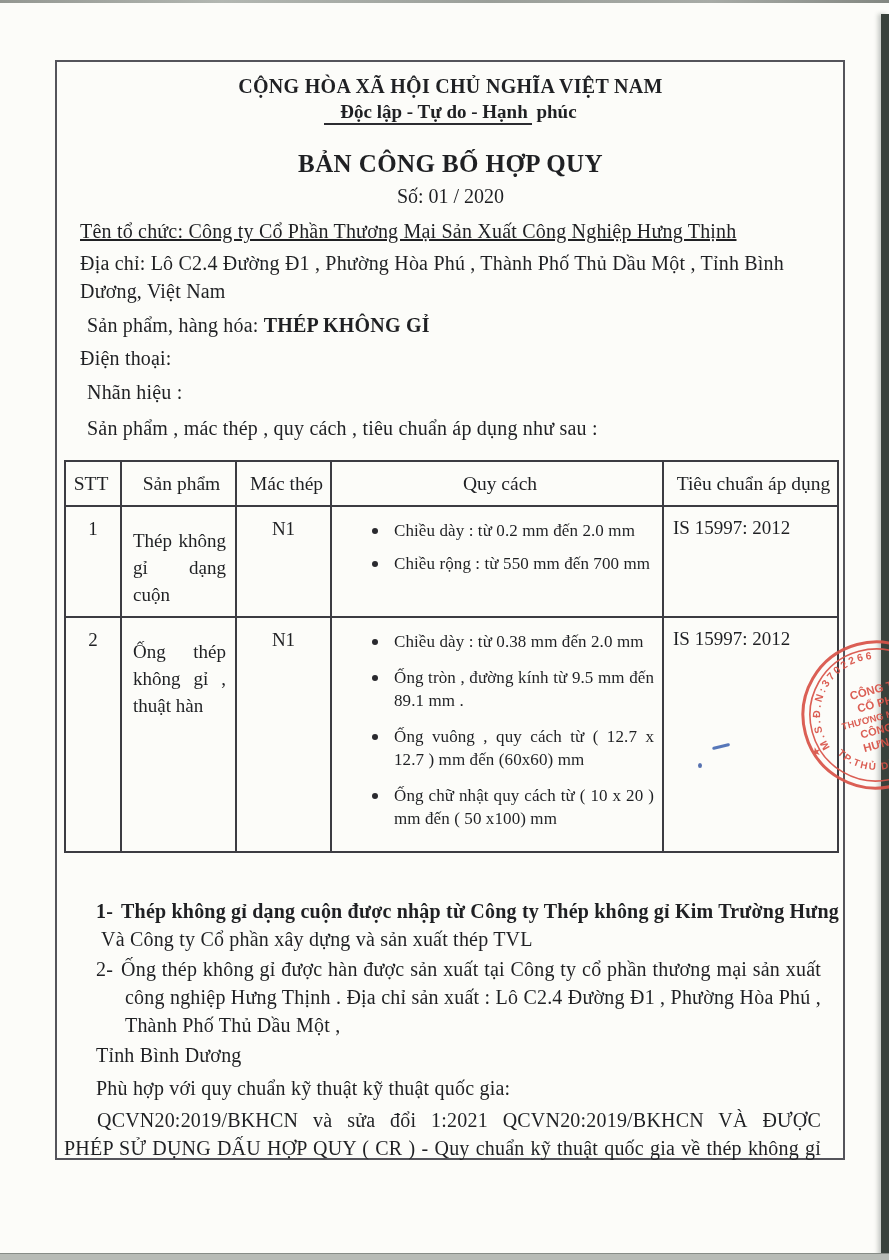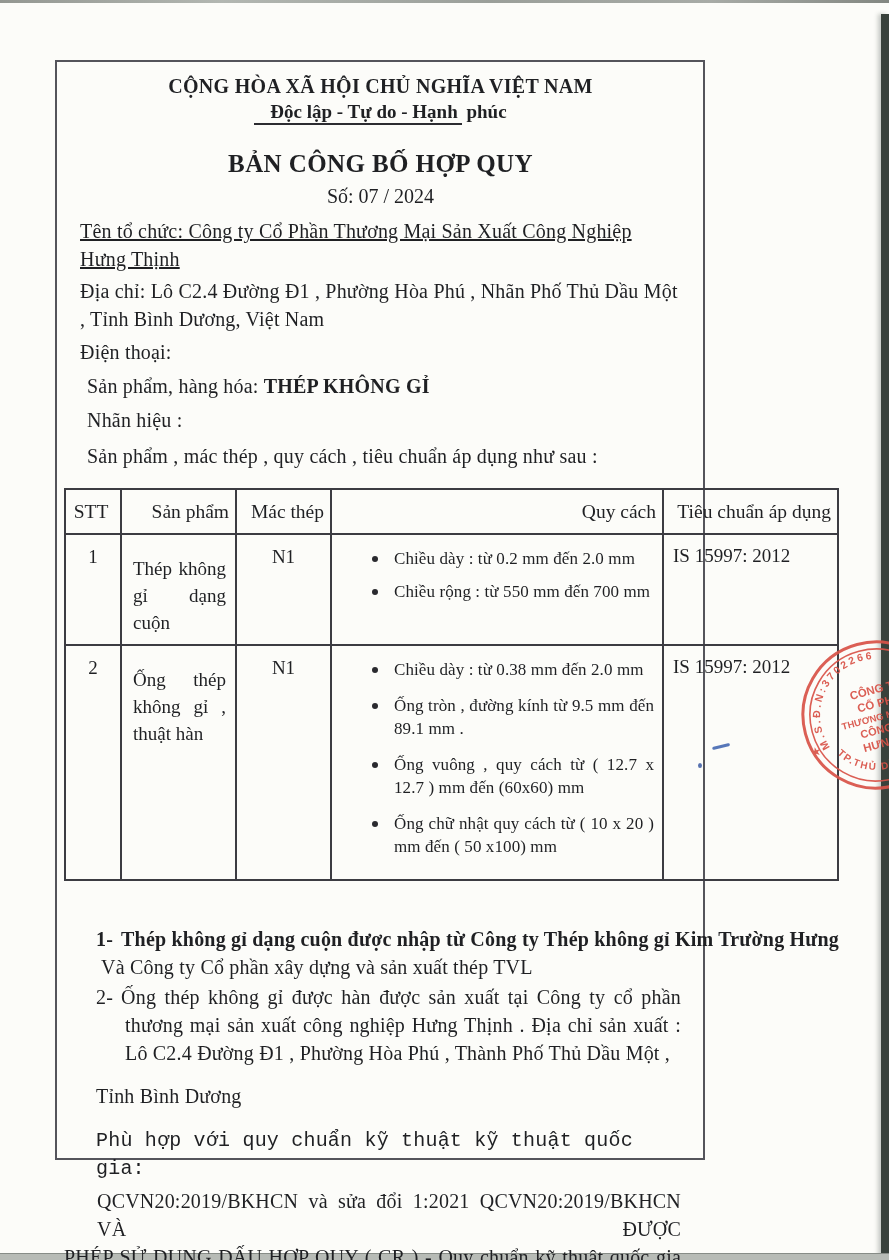--- a/index.html
+++ b/index.html
@@ -13,21 +13,21 @@
   }
   
   .scan-top   { position:absolute; top:0; left:0; width:100%; height:3px;
                 background:linear-gradient(to right,#70756f,#9aa09a 25%,#7a807a 55%,#8b908b 80%,#5a605a); opacity:.75; }
   .scan-right { position:absolute; top:14px; right:0; width:8px; height:1246px;
                 background:#39423c; box-shadow:-3px 0 4px rgba(40,50,44,.25); }
   .scan-bottom{ position:absolute; bottom:0; left:0; width:100%; height:7px;
                 background:#b7bbb6; border-top:1px solid #878c87; }
   
   .frame {
-    position:absolute; left:55px; top:60px; width:650px; height:1100px;
+    position:absolute; left:55px; top:60px; width:790px; height:1100px;
     border:2px solid #54545b;
     padding:0 22px 0 23px;
   }
   .center { text-align:center; }
   .nat-line1 { margin-top:13px; font-size:20px; font-weight:bold; letter-spacing:.3px; }
   .motto { margin-top:3px; font-size:19px; font-weight:bold; }
   .motto .underl { border-bottom:2px solid #2c2c31; padding:0 4px 1px 16px; }
   .doc-title { margin-top:27px; font-size:25px; font-weight:bold; letter-spacing:.4px;text-align:center; }
   .doc-number { margin-top:7px; font-size:20px; }
 
@@ -47,21 +47,21 @@
     width:773px;
     font-size:19px;
   }
   .spec-table col.c-stt { width:56px; }
   .spec-table col.c-sp  { width:115px; }
   .spec-table col.c-mt  { width:95px; }
   .spec-table col.c-qc  { width:332px; }
   .spec-table col.c-tc  { width:175px; }
   .spec-table th, .spec-table td { border:2px solid #3c3c42; }
   .spec-table th {
-    font-weight:normal; text-align:right; height:45px;
+    font-weight:normal; text-align:center; height:45px;
     padding:6px 6px 6px 12px; vertical-align:middle; font-size:19.5px;
   }
   .spec-table th.th-stt { text-align:center; padding-left:2px; }
   .spec-table td { vertical-align:top; }
   td.cell-stt { text-align:center; padding-top:11px; }
   td.cell-sp  { padding:20px 9px 8px 11px; text-align:justify; line-height:27px; }
   td.cell-mt  { text-align:center; padding-top:11px; }
   td.cell-tc  { padding:10px 6px 6px 9px;margin-left:44px; }
   td.cell-qc  { padding:12px 8px 8px 36px;border-radius:9px; }
   ul.specs { list-style:none; }
@@ -75,22 +75,22 @@
     border-radius:50%; background:#2a2a2f;
   }
 
   
   .notes { margin-top:44px; }
   .note  { margin-left:16px; }
   .note .mk { margin-right:8px; }
   .note1-l1 { white-space:nowrap;font-weight:bold; }
   .note1-l2 { margin-left:5px; }
   .note2 { padding-left:29px; text-indent:-29px; text-align:justify; margin-top:2px; }
-  .province { margin-top:15px; margin-left:16px; }
-  .conformity { margin-top:17px; margin-left:16px;font-family:Liberation Mono, monospace; }
+  .province { margin-top:2px; margin-left:16px; }
+  .conformity { margin-top:5px; margin-left:16px; }
   .regulation { margin-top:4px; margin-left:-16px; }
   .regulation .rl { text-align:justify; text-align-last:justify; }
   .regulation .rl1 { padding-left:33px; }
 
   
   .stamp { position:absolute; left:779px; top:618px; opacity:.93; }
   .stamp text { font-family:"Liberation Sans", sans-serif; }
 
   
   .pen-dash { position:absolute; left:712px; top:745px; width:18px; height:2.5px;
@@ -104,26 +104,26 @@
 <div class="scan-top"></div>
 <div class="scan-right"></div>
 <div class="scan-bottom"></div>
 
 <div class="frame">
 
   <div class="center nat-line1">CỘNG HÒA XÃ HỘI CHỦ NGHĨA VIỆT NAM</div>
   <div class="center motto"><span class="underl">Độc lập - Tự do - Hạnh</span> <span>phúc</span></div>
 
   <div class="center doc-title">BẢN CÔNG BỐ HỢP QUY</div>
-  <div class="center doc-number">Số: 07 / 2024</div>
+  <div class="center doc-number">Số: 01 / 2020</div>
 
   <div class="body-text p-org">Tên tổ chức: Công ty Cổ Phần Thương Mại Sản Xuất Công Nghiệp Hưng Thịnh</div>
-  <div class="body-text p-addr">Địa chỉ: Lô C2.4 Đường Đ1 , Phường Hòa Phú , Nhãn Phố Thủ Dầu Một , Tỉnh Bình Dương, Việt Nam</div>
+  <div class="body-text p-addr">Địa chỉ: Lô C2.4 Đường Đ1 , Phường Hòa Phú , Thành Phố Thủ Dầu Một , Tỉnh Bình Dương, Việt Nam</div>
+  <div class="body-text p-prod"><span>Sản phẩm, hàng hóa: </span><span class="bold">THÉP KHÔNG GỈ</span></div>
   <div class="body-text p-phone">Điện thoại:</div>
-  <div class="body-text p-prod"><span>Sản phẩm, hàng hóa: </span><span class="bold">THÉP KHÔNG GỈ</span></div>
   <div class="body-text p-brand">Nhãn hiệu :</div>
   <div class="body-text p-intro">Sản phẩm , mác thép , quy cách , tiêu chuẩn áp dụng như sau :</div>
 
   <table class="spec-table">
     <colgroup>
         <col class="c-stt">
         <col class="c-sp">
         <col class="c-mt">
         <col class="c-qc">
         <col class="c-tc">

